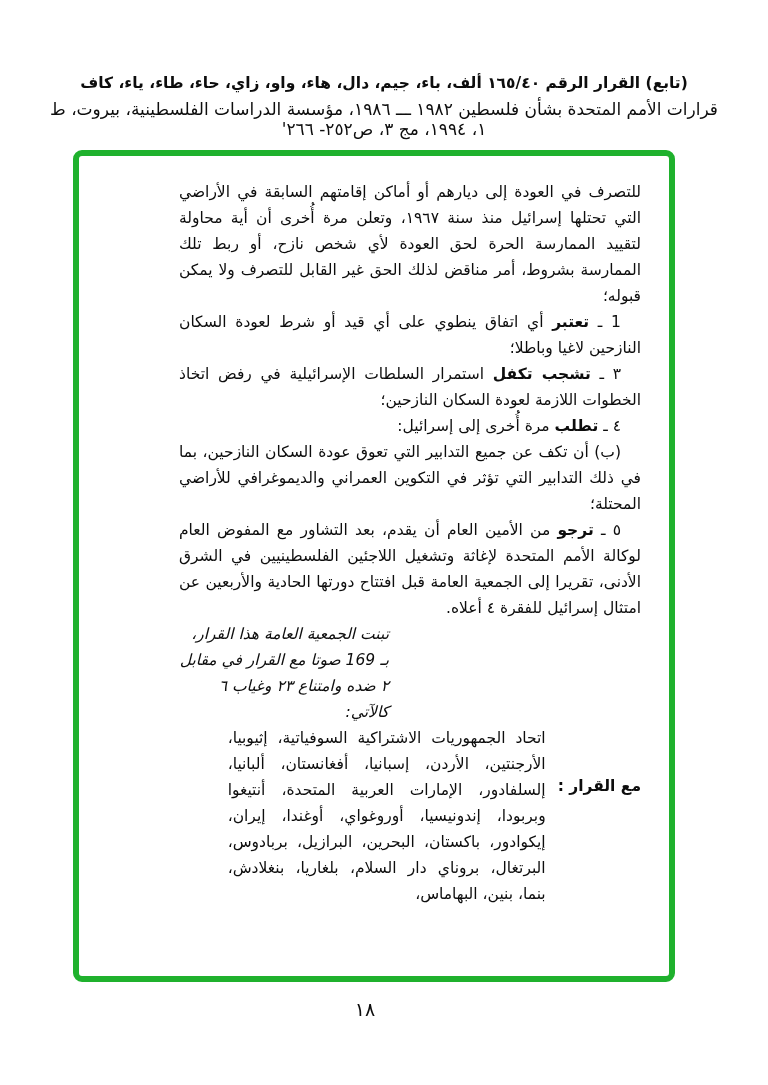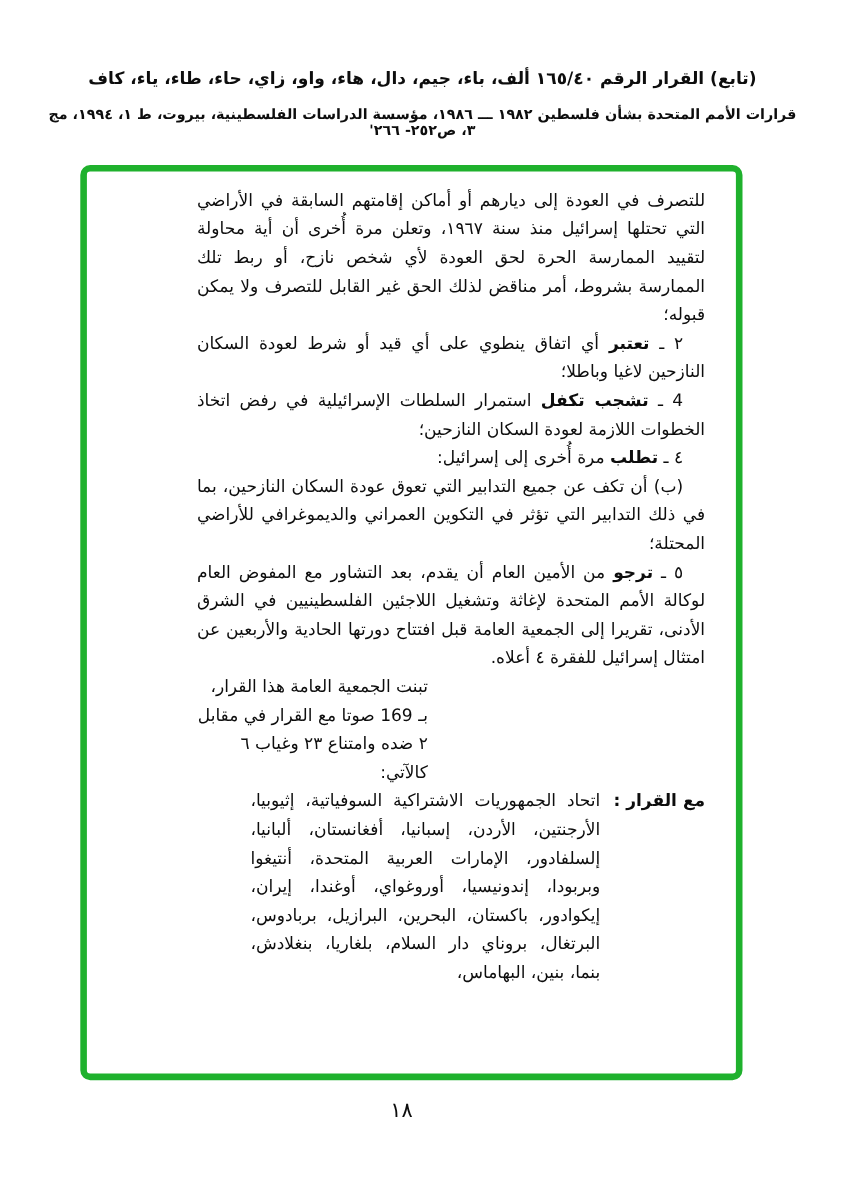--- a/index.html
+++ b/index.html
@@ -7,54 +7,54 @@
     width: 768px; height: 1085px;
     position: relative;
     font-family: "DejaVu Sans", sans-serif;
     color: #0d0d0d;
     overflow: hidden;
   }
   .page { position: absolute; inset: 0; background: #ffffff; }
 
   
   .hdr {
-    position: absolute; top: 62px; left: 40px; right: 40px;
+    position: absolute; top: 74px; left: 40px; right: 40px;
     direction: rtl; text-align: center;
   }
   .hdr-line1 { font-size: 15.5px; font-weight: bold; letter-spacing: 0.2px; }
-  .hdr-line2 { font-size: 13px; font-weight: bold; margin-top: 17px; }
+  .hdr-line2 { font-size: 17px; font-weight: normal; margin-top: 7px; }
 
   
   .frame {
     position: absolute; left: 73px; top: 150px;
     width: 590px; height: 820px;
     border: 6px solid #1fb12d;
     border-radius: 9px;
     overflow: hidden;
     background: #ffffff;
   }
   .content {
     position: absolute; inset: 0;
-    padding: 13px 28px 0 100px;
+    padding: 23px 28px 0 100px;
     direction: rtl;
     text-align: justify;
     font-size: 15.5px;
     line-height: 26px;
   }
   .para { margin: 0; }
   .clause { text-indent: 20px; }
   .b { font-weight: bold; }
 
   
   .vote { margin: 0 252px 0 0; }
-  .vote-line { text-align: right; white-space: nowrap; direction: rtl; }
+  .vote-line { text-align: right; white-space: nowrap; direction: rtl; font-style: italic; }
 
   
   .withrow { display: flex; align-items: flex-start; }
-  .wlabel { flex: none; font-weight: bold; white-space: nowrap; padding-left: 12px; }
+  .wlabel { flex: none; font-weight: bold; white-space: nowrap; padding-left: 12px; margin-top: 48px; }
   .wcountries { flex: none; width: 318px; text-align: justify; margin-left: 12px; }
 
   .pagenum {
     position: absolute; top: 998px; left: 0; width: 730px;
     text-align: center; font-size: 19px; letter-spacing: 2px;
   }
 </style>
 </head>
 <body>
 
@@ -63,23 +63,23 @@
   <div class="hdr">
     <div class="hdr-line1">(تابع) القرار الرقم ١٦٥/٤٠ ألف، باء، جيم، دال، هاء، واو، زاي، حاء، طاء، ياء، كاف</div>
     <div class="hdr-line2">قرارات الأمم المتحدة بشأن فلسطين ١٩٨٢ ـــ ١٩٨٦، مؤسسة الدراسات الفلسطينية، بيروت، ط ١، ١٩٩٤، مج ٣، ص٢٥٢- ٢٦٦'</div>
   </div>
 
   <div class="frame" style="border-color: rgb(31, 177, 45);">
     <div class="content">
 
       <p class="para">للتصرف في العودة إلى ديارهم أو أماكن إقامتهم السابقة في الأراضي التي تحتلها إسرائيل منذ سنة ١٩٦٧، وتعلن مرة أُخرى أن أية محاولة لتقييد الممارسة الحرة لحق العودة لأي شخص نازح، أو ربط تلك الممارسة بشروط، أمر مناقض لذلك الحق غير القابل للتصرف ولا يمكن قبوله؛</p>
 
-      <p class="para clause"><span>٢ ـ</span> <span class="b">تعتبر</span> <span>أي اتفاق ينطوي على أي قيد أو شرط لعودة السكان النازحين لاغيا وباطلا؛</span></p>
+      <p class="para clause"><span>1 ـ</span> <span class="b">تعتبر</span> <span>أي اتفاق ينطوي على أي قيد أو شرط لعودة السكان النازحين لاغيا وباطلا؛</span></p>
 
-      <p class="para clause"><span>4 ـ</span> <span class="b">تشجب تكفل</span> <span>استمرار السلطات الإسرائيلية في رفض اتخاذ الخطوات اللازمة لعودة السكان النازحين؛</span></p>
+      <p class="para clause"><span>٣ ـ</span> <span class="b">تشجب تكفل</span> <span>استمرار السلطات الإسرائيلية في رفض اتخاذ الخطوات اللازمة لعودة السكان النازحين؛</span></p>
 
       <p class="para clause"><span>٤ ـ</span> <span class="b">تطلب</span> <span>مرة أُخرى إلى إسرائيل:</span></p>
 
 
       <p class="para clause"><span>(ب)</span> <span>أن تكف عن جميع التدابير التي تعوق عودة السكان النازحين، بما في ذلك التدابير التي تؤثر في التكوين العمراني والديموغرافي للأراضي المحتلة؛</span></p>
 
       <p class="para clause"><span>٥ ـ</span> <span class="b">ترجو</span> <span>من الأمين العام أن يقدم، بعد التشاور مع المفوض العام لوكالة الأمم المتحدة لإغاثة وتشغيل اللاجئين الفلسطينيين في الشرق الأدنى، تقريرا إلى الجمعية العامة قبل افتتاح دورتها الحادية والأربعين عن امتثال إسرائيل للفقرة ٤ أعلاه.</span></p>
 
       <div class="vote">
         <div class="vote-line">تبنت الجمعية العامة هذا القرار،</div>

